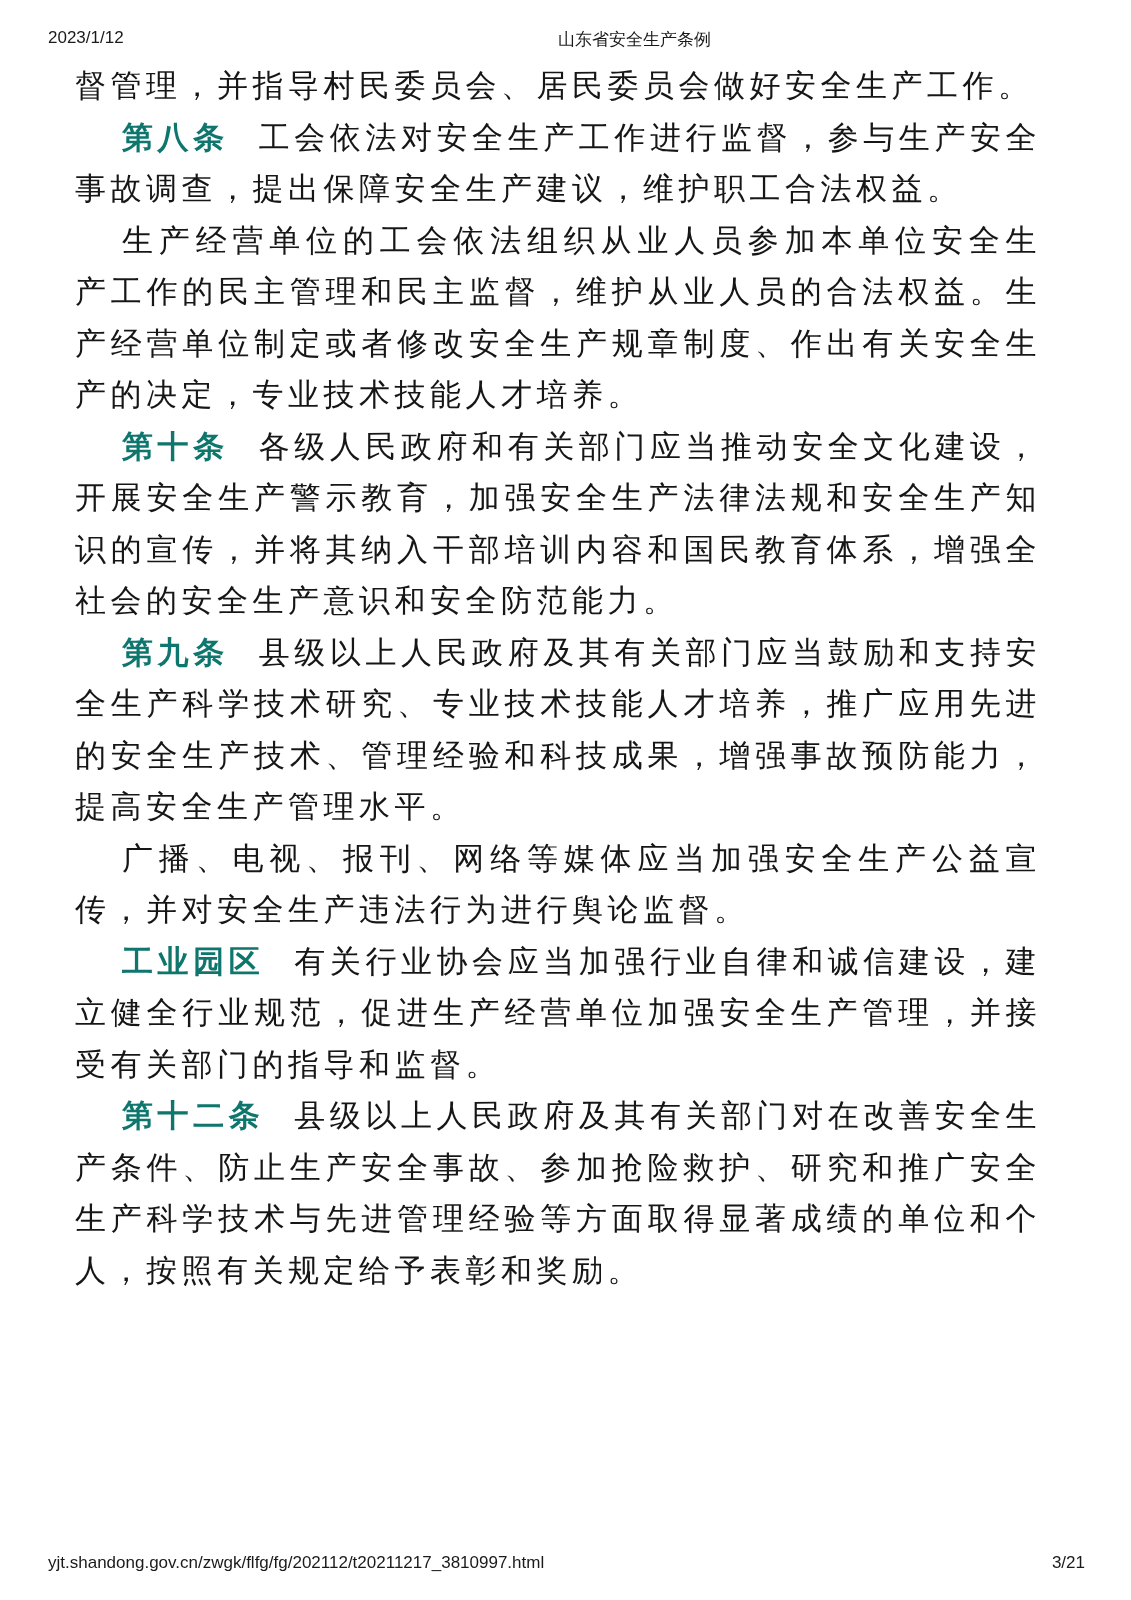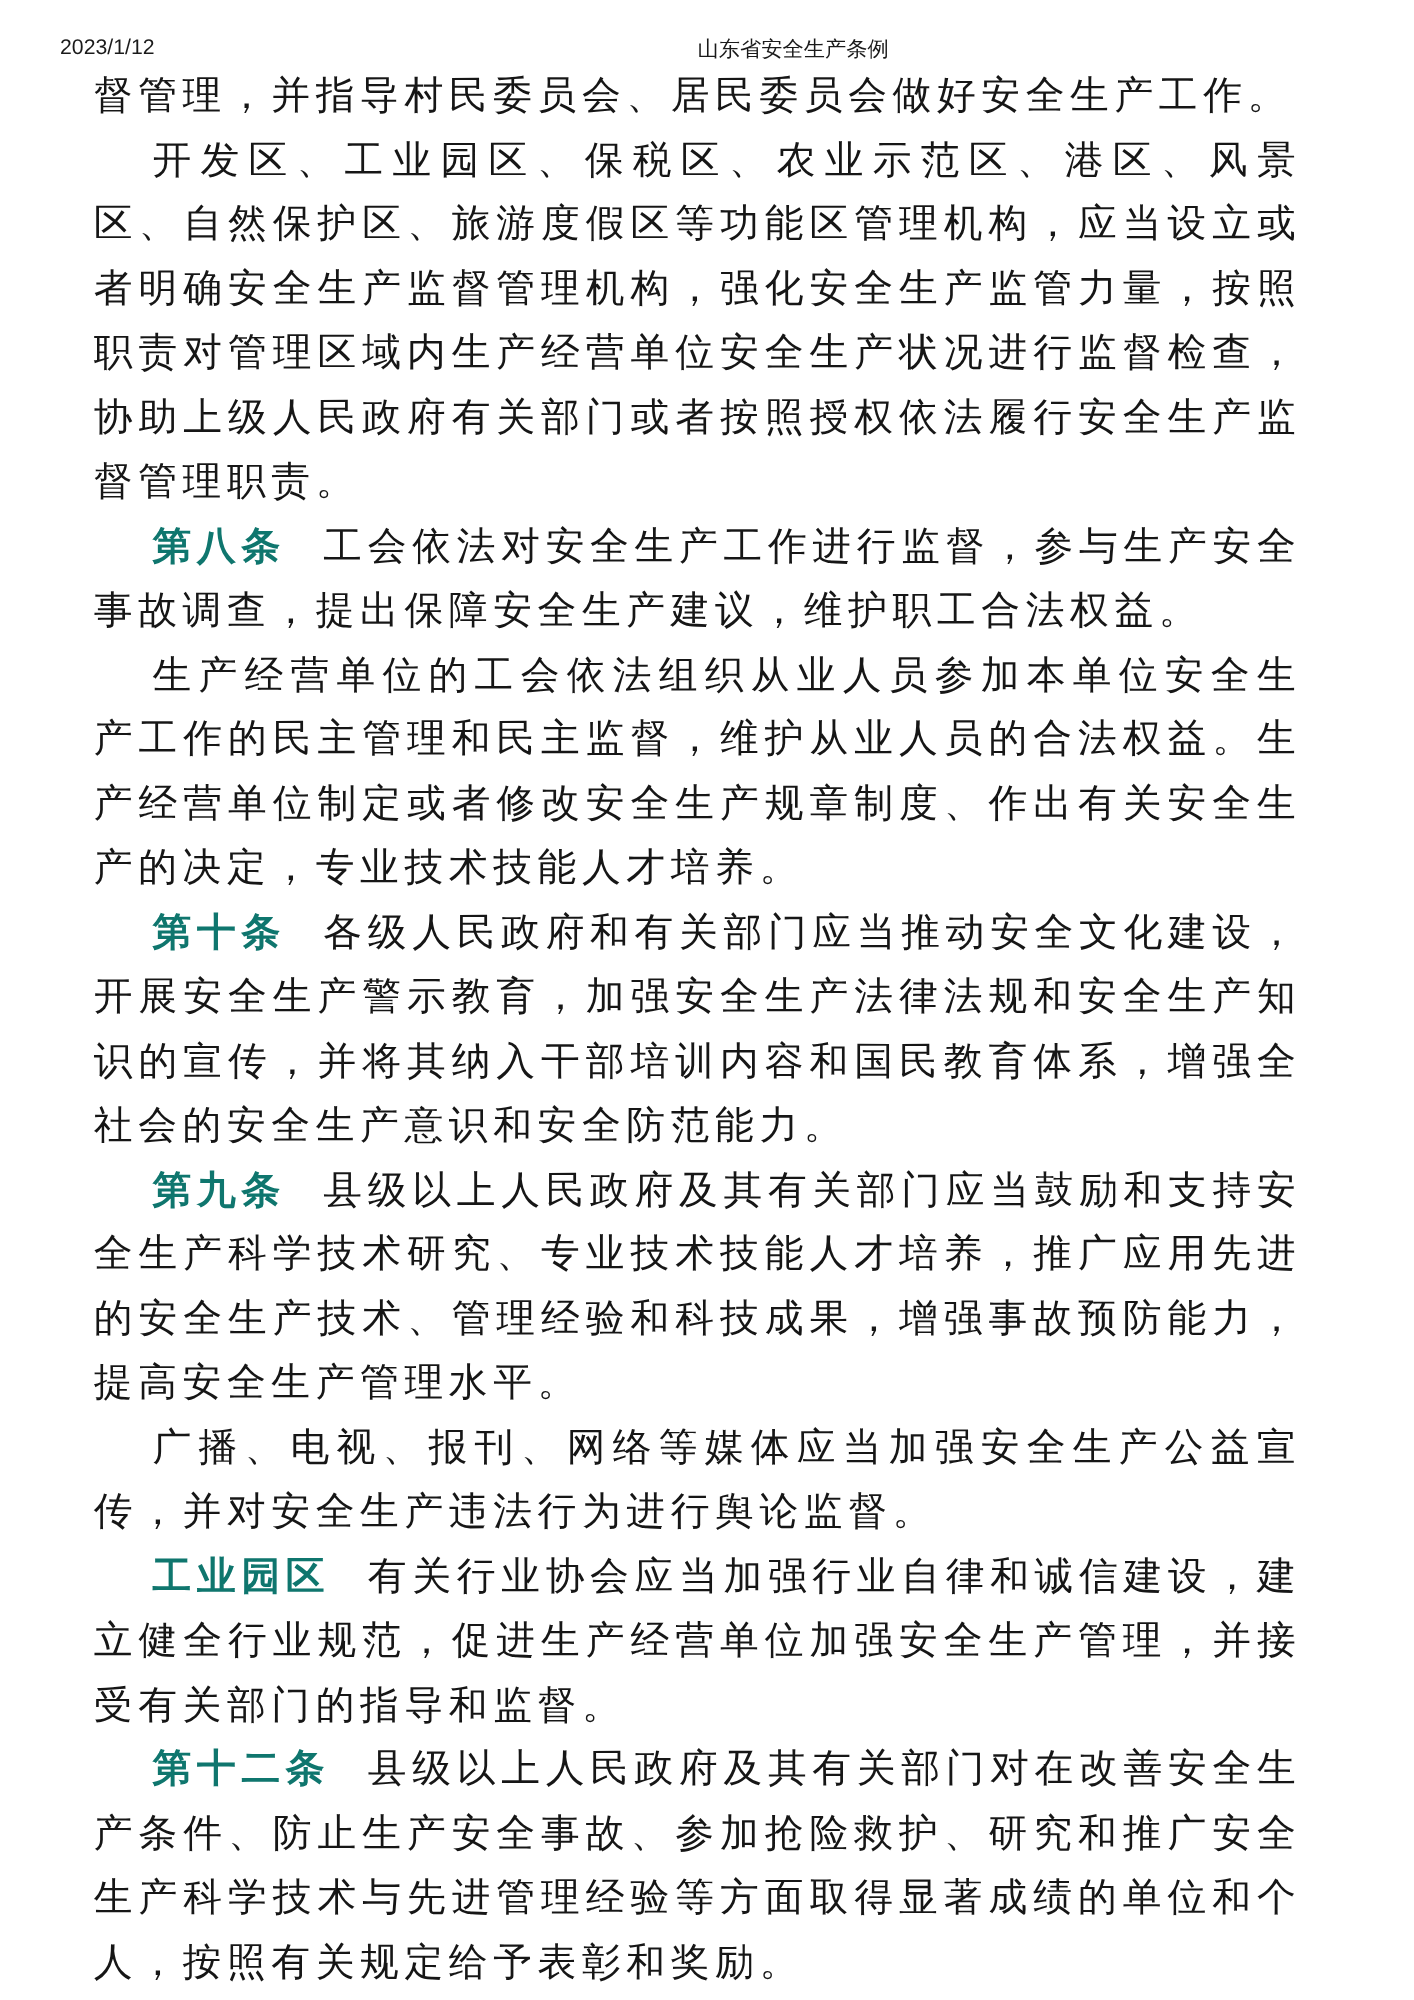--- a/index.html
+++ b/index.html
@@ -29,24 +29,24 @@
     font-size: 17px;
     color: #1a1a1a;
     white-space: nowrap;
   }
   .header-date { position: absolute; left: 0; top: 0; }
   .header-title { position: absolute; left: 510px; top: 0; text-align: center; }
 
   
   .content {
     position: absolute;
-    top: 50px;
+    top: 62px;
     left: 75px;
     width: 966px;
-    font-family: Liberation Serif, serif;
+    font-family: Liberation Mono, monospace;
     font-size: 31px;
     line-height: 51.5px;
     letter-spacing: 4.5px;
     text-align: justify;
     color: #161616;
   }
   .content p {
     margin: 0;
     text-indent: 47px;
   }
@@ -78,26 +78,29 @@
 <div class="page">
 
   <div class="print-header">
     <span class="header-date">2023/1/12</span>
     <span class="header-title">山东省安全生产条例</span>
   </div>
 
   <div class="content">
     <div>
         <p class="no-indent">督管理，并指导村民委员会、居民委员会做好安全生产工作。</p>
-        <p>开发区、工业园区、保税区、农业示范区、港区、风景区、自然保护区、旅游度假区等功能区管理机构，应当设立或者明确安全生产监督管理机构，强化安全生产监管力量，按照职责对管理区域内生产经营单位安全生产状况进行监督检查，协助上级人民政府有关部门或者按照授权依法履行安全生产监督管理职责。</p>
         <p><span class="article-label">第八条</span>工会依法对安全生产工作进行监督，参与生产安全事故调查，提出保障安全生产建议，维护职工合法权益。</p>
         <p>生产经营单位的工会依法组织从业人员参加本单位安全生产工作的民主管理和民主监督，维护从业人员的合法权益。生产经营单位制定或者修改安全生产规章制度、作出有关安全生产的决定，专业技术技能人才培养。</p>
         <p><span class="article-label">第十条</span>各级人民政府和有关部门应当推动安全文化建设，开展安全生产警示教育，加强安全生产法律法规和安全生产知识的宣传，并将其纳入干部培训内容和国民教育体系，增强全社会的安全生产意识和安全防范能力。</p>
         <p><span class="article-label">第九条</span>县级以上人民政府及其有关部门应当鼓励和支持安全生产科学技术研究、专业技术技能人才培养，推广应用先进的安全生产技术、管理经验和科技成果，增强事故预防能力，提高安全生产管理水平。</p>
         <p>广播、电视、报刊、网络等媒体应当加强安全生产公益宣传，并对安全生产违法行为进行舆论监督。</p>
         <p><span class="article-label">工业园区</span>有关行业协会应当加强行业自律和诚信建设，建立健全行业规范，促进生产经营单位加强安全生产管理，并接受有关部门的指导和监督。</p>
         <p><span class="article-label">第十二条</span>县级以上人民政府及其有关部门对在改善安全生产条件、防止生产安全事故、参加抢险救护、研究和推广安全生产科学技术与先进管理经验等方面取得显著成绩的单位和个人，按照有关规定给予表彰和奖励。</p>
       </div>
 
   </div>
 
+  <div class="print-footer">
+    <span class="footer-url">yjt.shandong.gov.cn/zwgk/flfg/fg/202112/t20211217_3810997.html</span>
+    <span class="footer-page">3/21</span>
+  </div>
 
 </div>
 
 </body></html>

